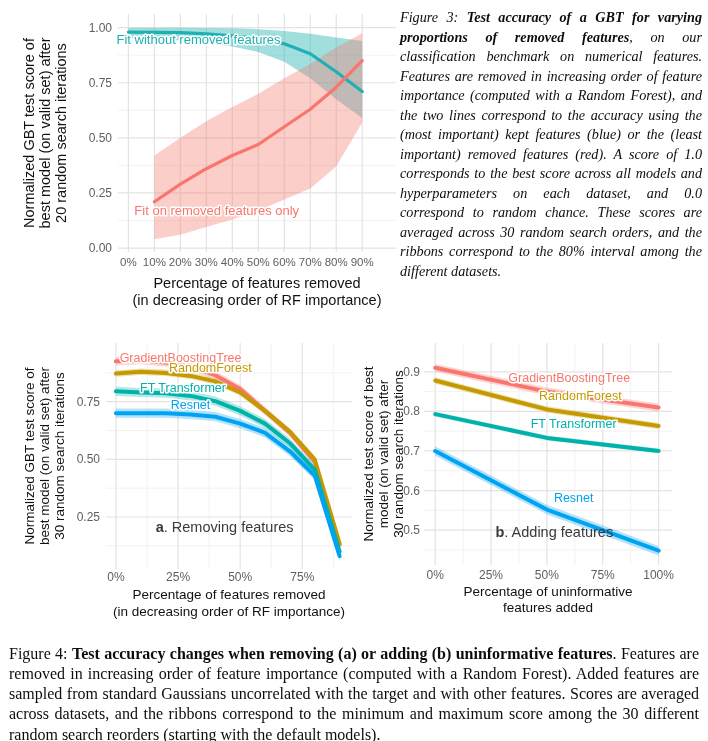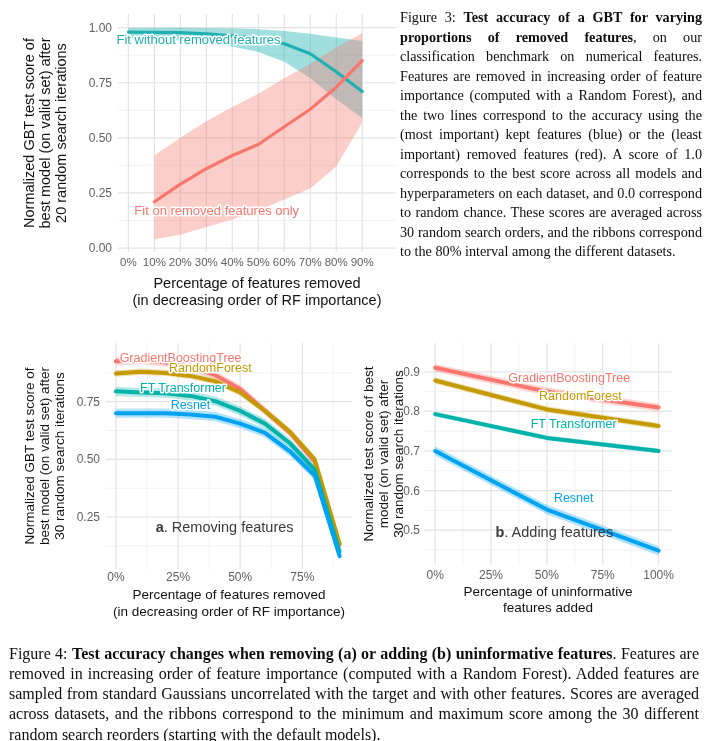--- a/index.html
+++ b/index.html
@@ -4,21 +4,21 @@
 <style>
   html,body{margin:0;padding:0;background:#fff;}
   .page{position:relative;width:708px;height:741px;background:#fff;overflow:hidden;
         font-family:"Liberation Sans",sans-serif;}
   .row-top{display:flex;align-items:flex-start;}
   .row-bottom{display:flex;align-items:flex-end;}
   svg{display:block;}
   svg text{font-family:"Liberation Sans","DejaVu Sans",sans-serif;}
   .cap{font-family:"Liberation Serif","DejaVu Serif",serif;color:#0d0d0d;
        text-align:justify;margin:0;}
-  .cap3{width:302px;padding:8px 4px 0 3px;font-size:14.2px;line-height:1.375;}
+  .cap3{width:302px;padding:8px 4px 0 3px;font-size:14.2px;line-height:1.375;font-style:italic;}
   .cap4{padding:7px 9px 0 9px;font-size:16px;line-height:1.26;}
   .halo{paint-order:stroke;stroke:#ffffff;stroke-width:3px;stroke-linejoin:round;}
 </style>
 </head>
 <body>
 
 <div class="page">
 
   <div class="row-top">
     <svg width="397" height="337" viewBox="0 0 397 337">

